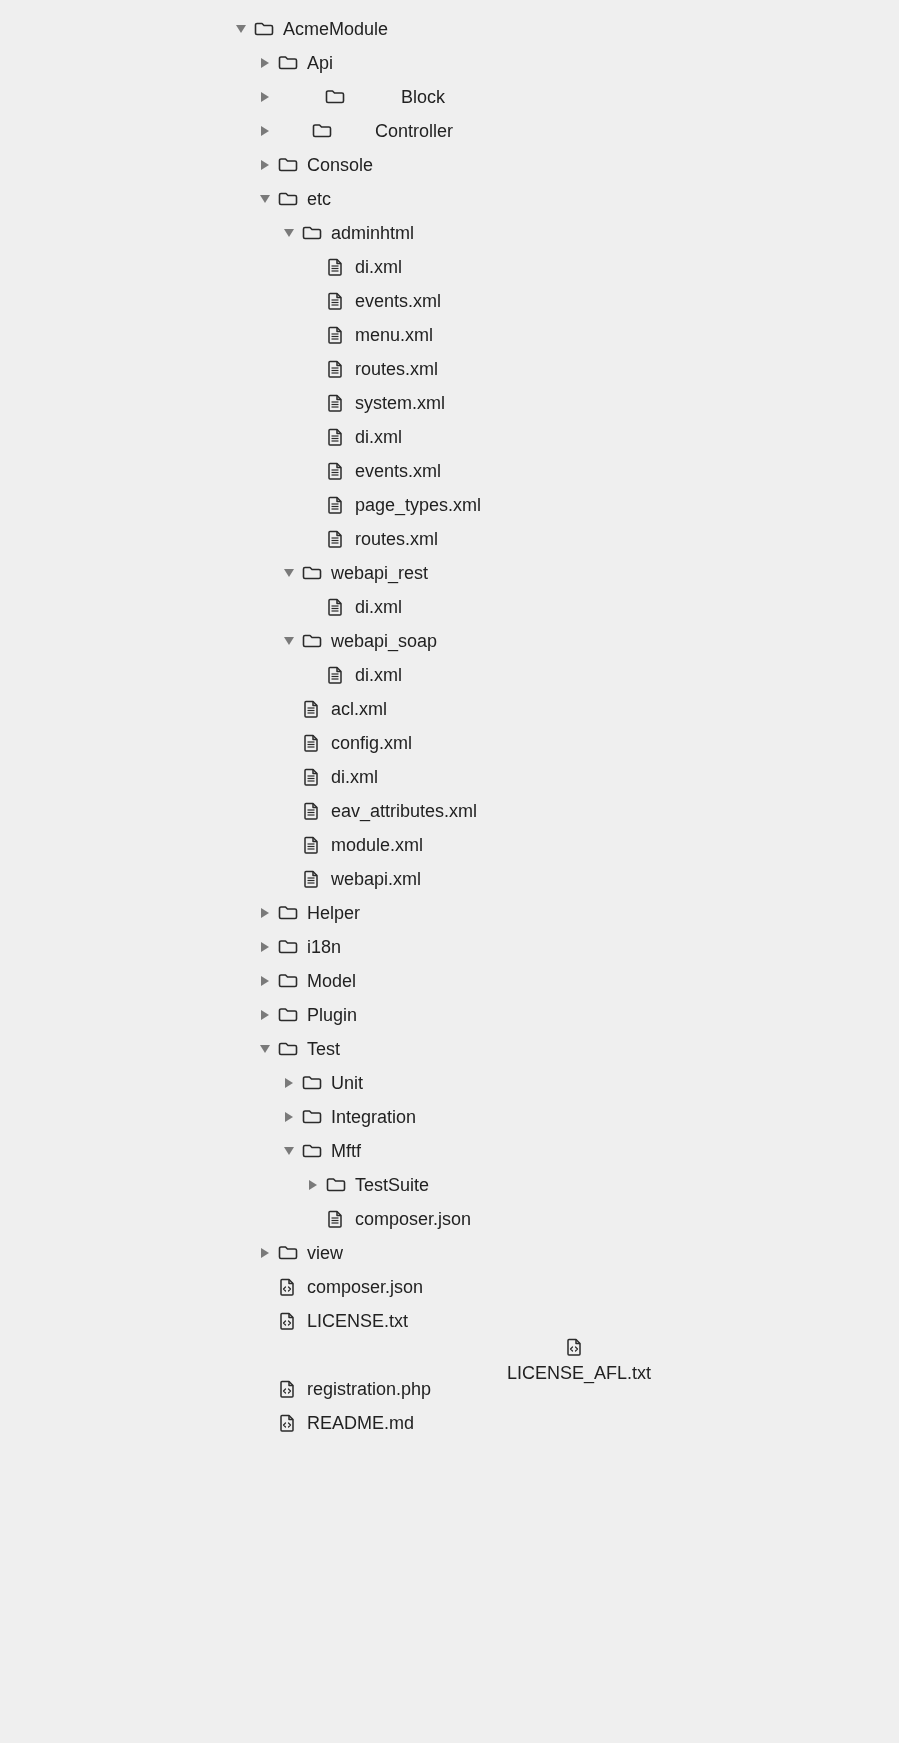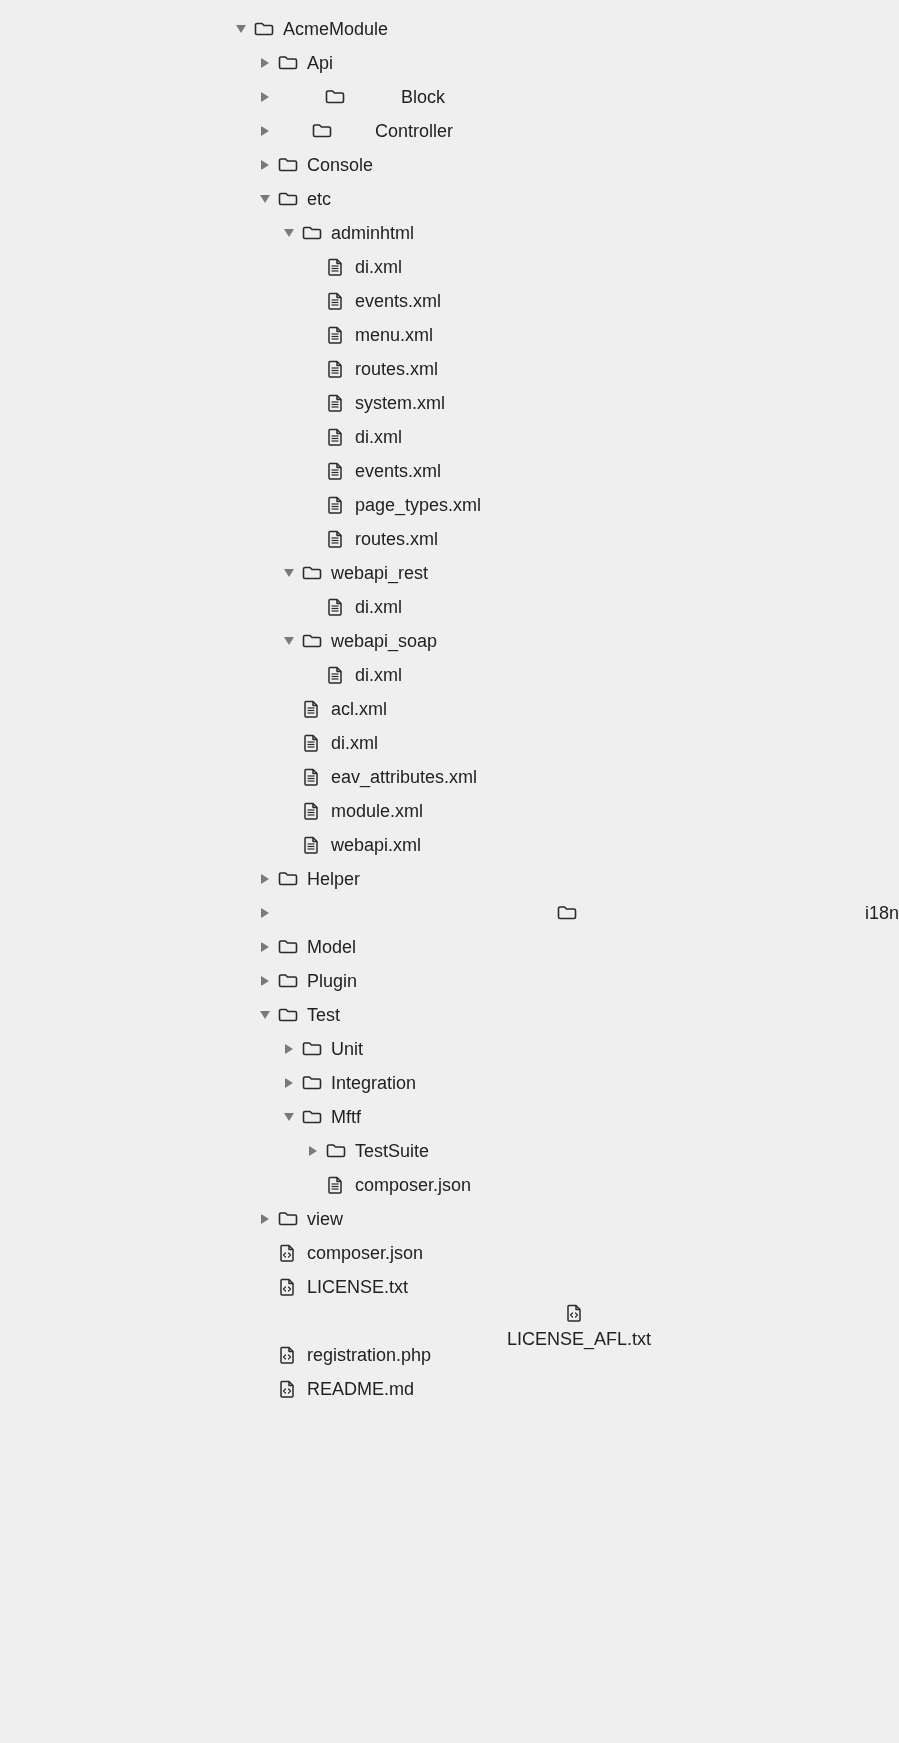--- a/index.html
+++ b/index.html
@@ -282,20 +282,29 @@
       </span>
       <span class="lbl">acl.xml</span>
     </div>
     <div class="row" style="padding-left: 283px;">
       <span class="spacer"></span>
       <span class="ico">
         <svg width="20" height="18" viewBox="0 0 20 18">
           <use href="#svg-file-text"></use>
         </svg>
       </span>
+      <span class="lbl">config.xml</span>
+    </div>
+    <div class="row" style="padding-left: 283px;">
+      <span class="spacer"></span>
+      <span class="ico">
+        <svg width="20" height="18" viewBox="0 0 20 18">
+          <use href="#svg-file-text"></use>
+        </svg>
+      </span>
       <span class="lbl">di.xml</span>
     </div>
     <div class="row" style="padding-left: 283px;">
       <span class="spacer"></span>
       <span class="ico">
         <svg width="20" height="18" viewBox="0 0 20 18">
           <use href="#svg-file-text"></use>
         </svg>
       </span>
       <span class="lbl">eav_attributes.xml</span>
@@ -324,21 +333,21 @@
           <use href="#svg-arrow-right"></use>
         </svg>
       </span>
       <span class="ico">
         <svg width="20" height="18" viewBox="0 0 20 18">
           <use href="#svg-folder-closed"></use>
         </svg>
       </span>
       <span class="lbl">Helper</span>
     </div>
-    <div class="row" style="padding-left: 259px; justify-content: space-between;">
+    <div class="row" style="padding-left: 259px;">
       <span class="arrow">
         <svg width="12" height="12" viewBox="0 0 12 12">
           <use href="#svg-arrow-right"></use>
         </svg>
       </span>
       <span class="ico">
         <svg width="20" height="18" viewBox="0 0 20 18">
           <use href="#svg-folder-closed"></use>
         </svg>
       </span>

